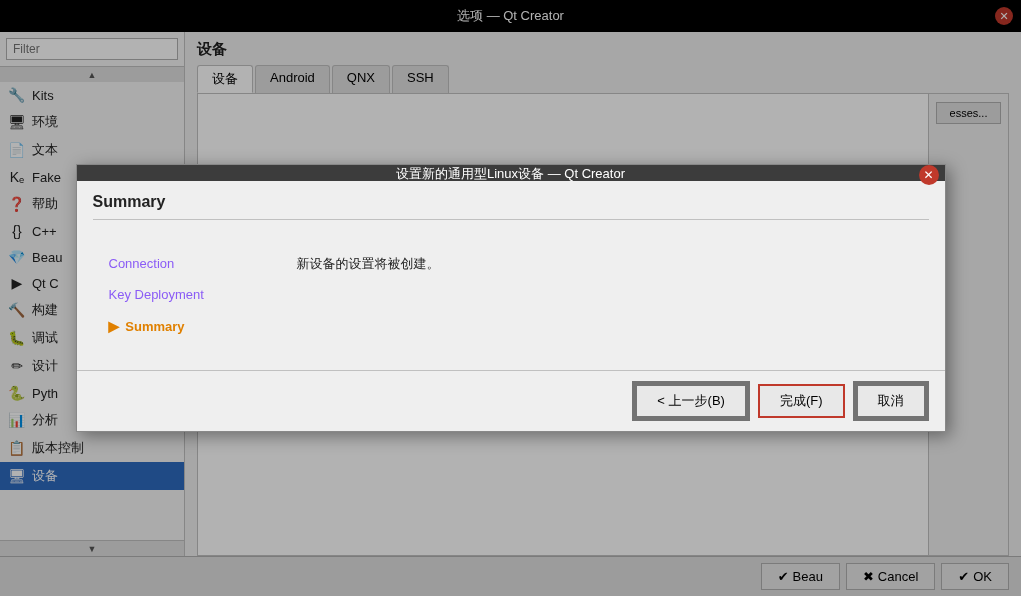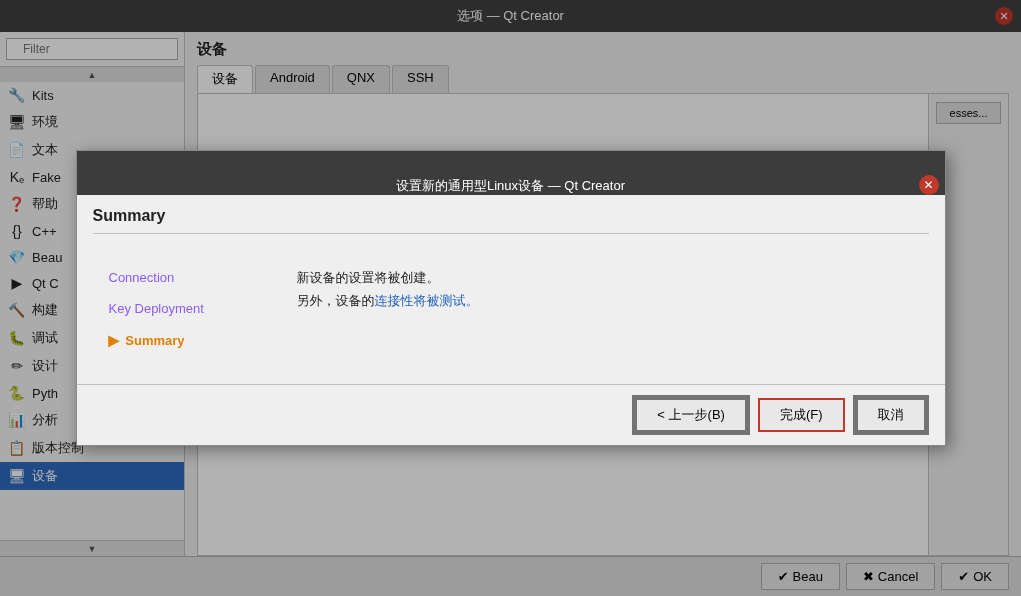--- a/index.html
+++ b/index.html
@@ -18,21 +18,21 @@
       width: 1021px;
       height: 596px;
       background: #efefef;
       display: flex;
       flex-direction: column;
     }
 
     
     .title-bar {
       height: 32px;
-      background: #404040;
+      background: #000000;
       display: flex;
       align-items: center;
       justify-content: center;
       color: #ffffff;
       font-size: 13px;
       position: relative;
       flex-shrink: 0;
     }
     .title-bar-close {
       position: absolute;
@@ -60,21 +60,21 @@
     .sidebar {
       width: 185px;
       background: #f5f5f5;
       border-right: 1px solid #c0c0c0;
       display: flex;
       flex-direction: column;
       flex-shrink: 0;
     }
     .sidebar-filter {
       margin: 6px;
-      padding: 3px 16px;
+      padding: 3px 6px;
       border: 1px solid #b0b0b0;
       background: white;
       font-size: 12px;
       color: #999;
       outline: none;
     }
     .sidebar-scroll-area {
       flex: 1;
       overflow: hidden;
     }
@@ -220,24 +220,24 @@
     
     .modal {
       width: 870px;
       background: #efefef;
       border: 1px solid #888;
       box-shadow: 4px 4px 16px rgba(0,0,0,0.4);
       display: flex;
       flex-direction: column;
     }
     .modal-title-bar {
-      height: 44px;
+      height: 16px;
       background: #3c3c3c;
       display: flex;
-      align-items: flex-end;
+      align-items: flex-start;
       justify-content: center;
       color: white;
       font-size: 13px;
       position: relative;
     }
     .modal-close-btn {
       position: absolute;
       right: 6px;
       width: 20px;
       height: 20px;
@@ -460,23 +460,20 @@
             </div>
             <div class="modal-step active">
               <span class="step-arrow">▶</span>
               <span>Summary</span>
             </div>
           </div>
 
         <div class="modal-content">
           <div class="modal-content-text">
             <div>新设备的设置将被创建。</div>
-            <div>
-              另外，设备的<span class="blue-link">连接性将被测试。</span>
-            </div>
           </div>
         </div>
       </div>
 
       <div class="modal-footer">
         <button class="modal-btn">&lt; 上一步(B)</button>
         <button class="modal-btn finish">完成(F)</button>
         <button class="modal-btn">取消</button>
       </div>
     </div>

